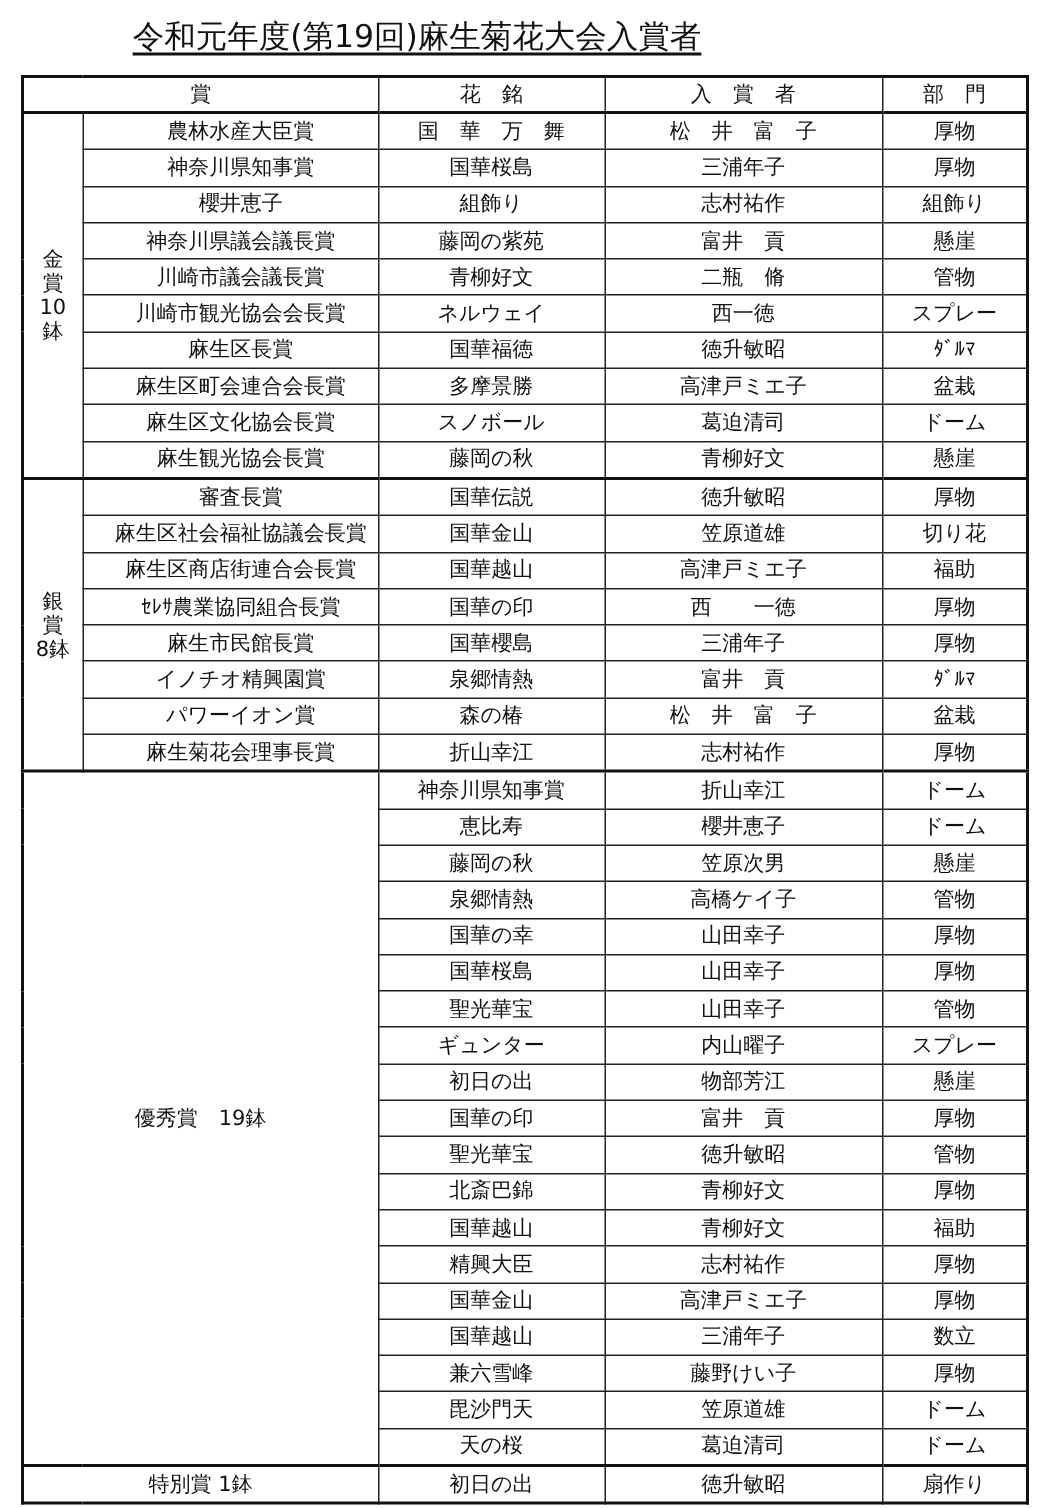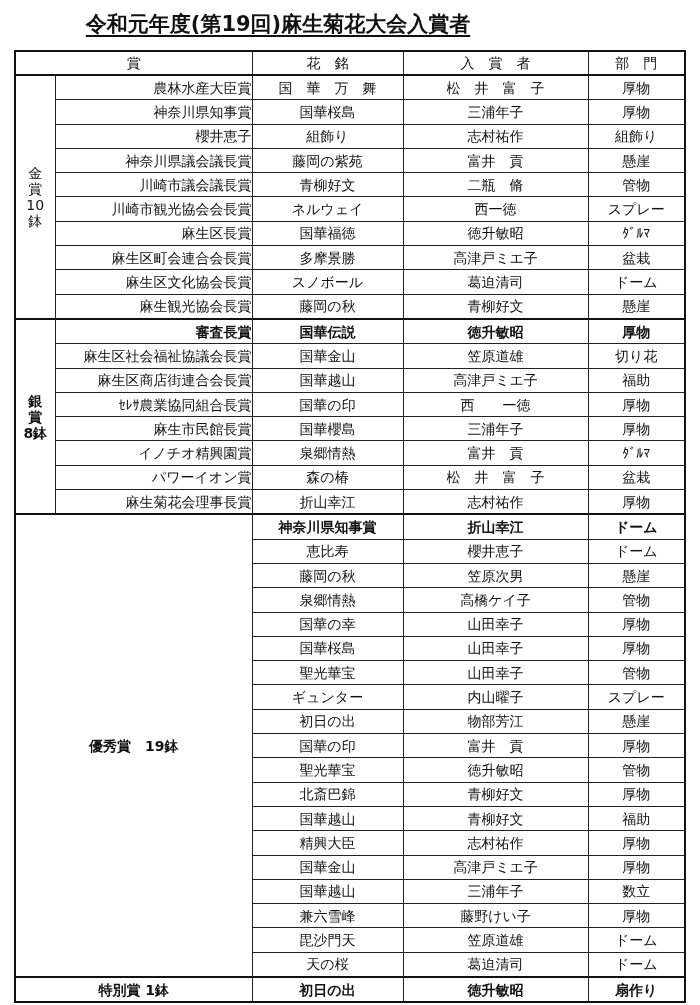--- a/index.html
+++ b/index.html
@@ -1,29 +1,29 @@
 <!DOCTYPE html>
 <html><head>
 <meta charset="utf-8">
 <style>
   html, body { margin: 0; padding: 0; background: #ffffff; }
   body { width: 700px; height: 1005px; position: relative; overflow: hidden;
          font-family: "DejaVu Sans", "Liberation Sans", sans-serif; color: #111; }
   .title { position: absolute; left: 0; top: 10px; width: 556px; text-align: center;
-           font-size: 21px; font-weight: bold; letter-spacing: 0px; }
+           font-size: 21px; font-weight: normal; letter-spacing: 0px; }
   .title span { text-decoration: underline; text-underline-offset: 4px; text-decoration-thickness: 1.5px; }
   table { position: absolute; left: 14px; top: 50px; width: 670px; border-collapse: collapse;
           border: 2.5px solid #111; table-layout: fixed; }
   td, th { border: 1px solid #222; height: 23.3px; padding: 0; font-size: 14px;
            font-weight: normal; line-height: 1; white-space: nowrap; overflow: hidden; }
   th { text-align: center; height: 22px; border-bottom: 2.5px solid #111; }
   td.c { text-align: center; }
-  td.l { text-align: right; padding-left: 14px; }
+  td.l { text-align: center; padding-left: 14px; }
   td.group { text-align: center; vertical-align: middle; line-height: 1.15; font-size: 14px; }
-  tr.sep td { border-top: 2.5px solid #111; font-weight: bold; }
+  tr.sep td { border-top: 2.5px solid #111; }
   col.g { width: 40px; } col.a { width: 197px; } col.f { width: 151px; } col.w { width: 185px; } col.d { width: 97px; }
 </style>
 </head>
 <body>
 
 <div class="title"><span>令和元年度(第19回)麻生菊花大会入賞者</span></div>
 
 <table>
   <colgroup>
       <col class="g">

